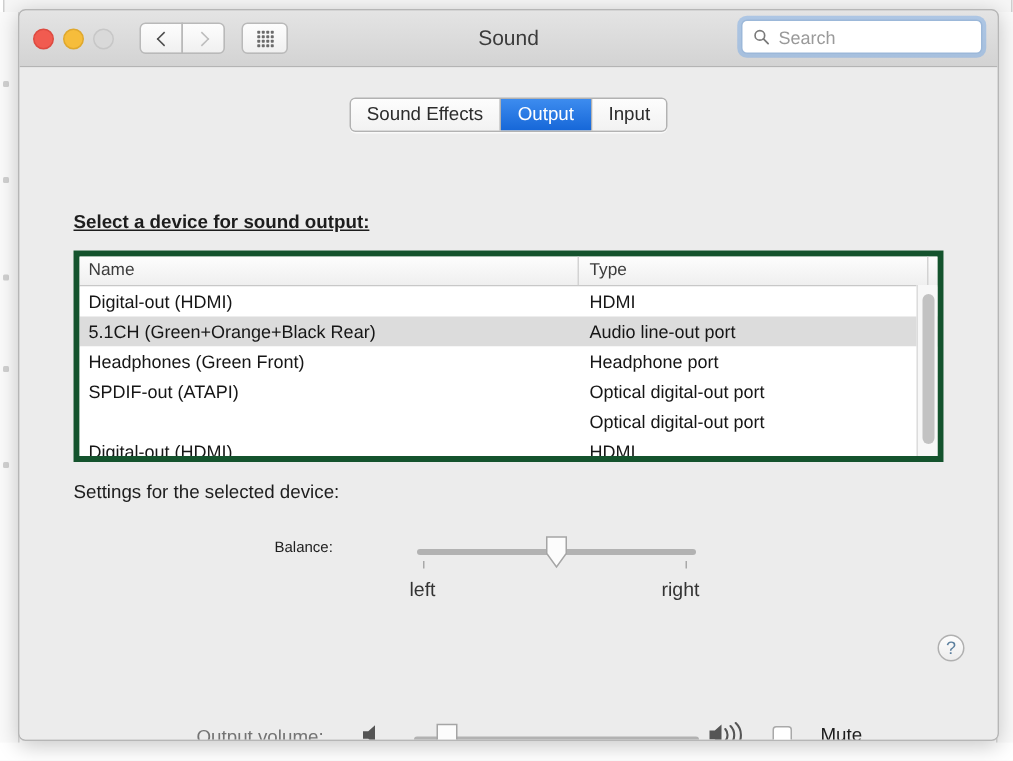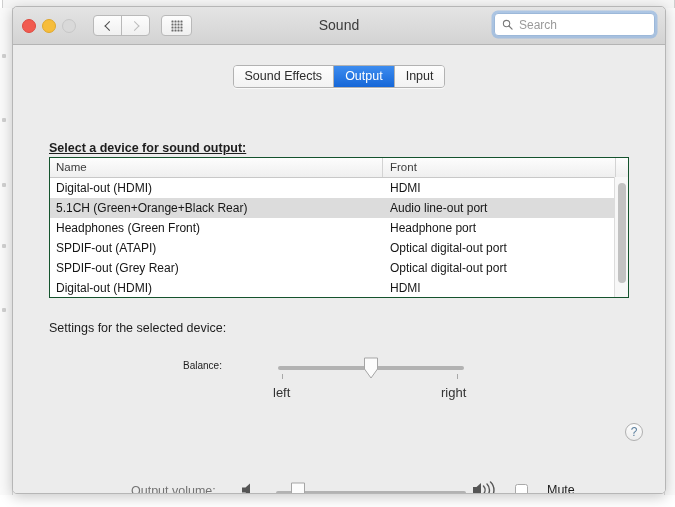--- a/index.html
+++ b/index.html
@@ -223,24 +223,24 @@
   #label-select-device {
     top: 96px;
     font-weight: bold;
     text-decoration: underline;
   }
   #label-settings { top: 276px; }
 
   
   #device-table {
     position: absolute;
-    left: 36px; top: 112px;
+    left: 36px; top: 122px;
     width: 580px; height: 141px;
     background: #ffffff;
-    border: 1px solid #14532d;
+    border: 4px solid #14532d;
     box-sizing: border-box;
     overflow: hidden;
   }
   #table-header {
     position: relative;
     height: 19px;
     background: linear-gradient(to bottom, #fdfdfd 0%, #efefef 100%);
     border-bottom: 1px solid #c8c8c8;
   }
   .th {
@@ -487,42 +487,41 @@
     </div>
 
     <div class="section-label" id="label-select-device">Select a device for sound output:</div>
 
     <div id="device-table">
 
       <div id="table-header">
         <div class="header-divider" id="hd-1"></div>
         <div class="header-divider" id="hd-2"></div>
         <div class="th" id="th-name">Name</div>
-        <div class="th" id="th-type">Front</div>
+        <div class="th" id="th-type">Type</div>
       </div>
 
       <div id="table-rows">
         <div class="row">
           <span class="cell name">Digital-out (HDMI)</span>
           <span class="cell type">HDMI</span>
         </div>
         <div class="row selected">
           <span class="cell name">5.1CH (Green+Orange+Black Rear)</span>
           <span class="cell type">Audio line-out port</span>
         </div>
         <div class="row">
           <span class="cell name">Headphones (Green Front)</span>
           <span class="cell type">Headphone port</span>
         </div>
         <div class="row">
           <span class="cell name">SPDIF-out (ATAPI)</span>
           <span class="cell type">Optical digital-out port</span>
         </div>
         <div class="row">
-          <span class="cell name">SPDIF-out (Grey Rear)</span>
           <span class="cell type">Optical digital-out port</span>
         </div>
         <div class="row">
           <span class="cell name">Digital-out (HDMI)</span>
           <span class="cell type">HDMI</span>
         </div>
       </div>
 
       <div id="table-scrollbar">
         <div id="table-scroll-thumb"></div>

